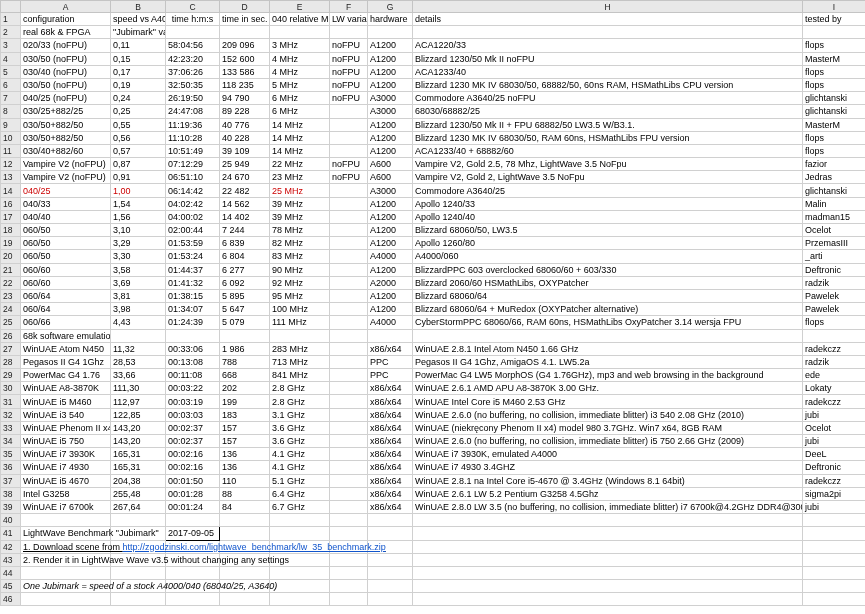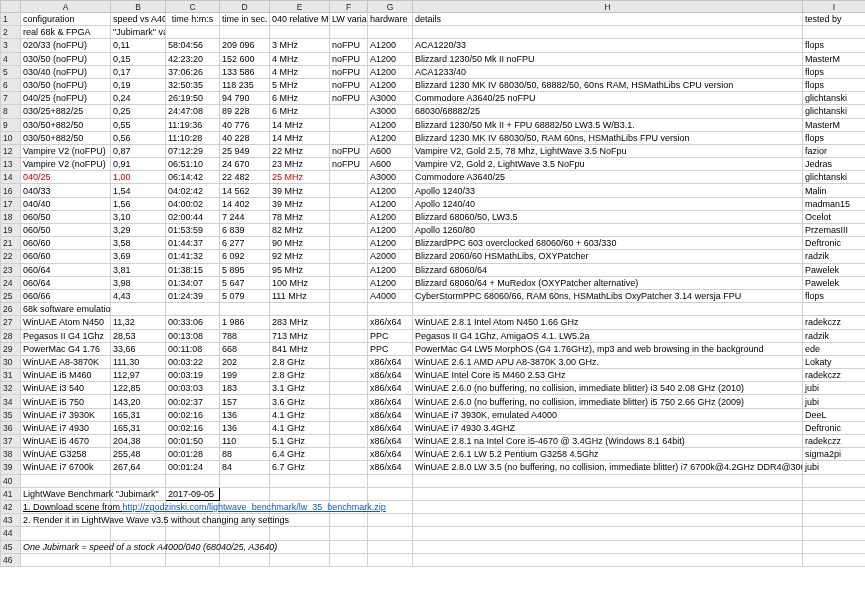--- a/index.html
+++ b/index.html
@@ -212,20 +212,32 @@
           <td class="c-speed">0,56</td>
           <td class="c-hms">11:10:28</td>
           <td class="c-sec">40 228</td>
           <td class="c-mhz">14 MHz</td>
           <td class="c-lw"></td>
           <td class="c-hw">A1200</td>
           <td class="c-det">Blizzard 1230 MK IV 68030/50, RAM 60ns, HSMathLibs FPU version</td>
           <td class="c-test">flops</td>
         </tr>
         <tr>
+          <td class="rownum">11</td>
+          <td class="c-conf">030/40+882/60</td>
+          <td class="c-speed">0,57</td>
+          <td class="c-hms">10:51:49</td>
+          <td class="c-sec">39 109</td>
+          <td class="c-mhz">14 MHz</td>
+          <td class="c-lw"></td>
+          <td class="c-hw">A1200</td>
+          <td class="c-det">ACA1233/40 + 68882/60</td>
+          <td class="c-test">flops</td>
+        </tr>
+        <tr>
           <td class="rownum">12</td>
           <td class="c-conf">Vampire V2 (noFPU)</td>
           <td class="c-speed">0,87</td>
           <td class="c-hms">07:12:29</td>
           <td class="c-sec">25 949</td>
           <td class="c-mhz">22 MHz</td>
           <td class="c-lw">noFPU</td>
           <td class="c-hw">A600</td>
           <td class="c-det">Vampire V2, Gold 2.5, 78 Mhz, LightWave 3.5 NoFpu</td>
           <td class="c-test">fazior</td>
@@ -296,20 +308,32 @@
           <td class="c-speed">3,29</td>
           <td class="c-hms">01:53:59</td>
           <td class="c-sec">6 839</td>
           <td class="c-mhz">82 MHz</td>
           <td class="c-lw"></td>
           <td class="c-hw">A1200</td>
           <td class="c-det">Apollo 1260/80</td>
           <td class="c-test">PrzemasIII</td>
         </tr>
         <tr>
+          <td class="rownum">20</td>
+          <td class="c-conf">060/50</td>
+          <td class="c-speed">3,30</td>
+          <td class="c-hms">01:53:24</td>
+          <td class="c-sec">6 804</td>
+          <td class="c-mhz">83 MHz</td>
+          <td class="c-lw"></td>
+          <td class="c-hw">A4000</td>
+          <td class="c-det">A4000/060</td>
+          <td class="c-test">_arti</td>
+        </tr>
+        <tr>
           <td class="rownum">21</td>
           <td class="c-conf">060/60</td>
           <td class="c-speed">3,58</td>
           <td class="c-hms">01:44:37</td>
           <td class="c-sec">6 277</td>
           <td class="c-mhz">90 MHz</td>
           <td class="c-lw"></td>
           <td class="c-hw">A1200</td>
           <td class="c-det">BlizzardPPC 603 overclocked 68060/60 + 603/330</td>
           <td class="c-test">Deftronic</td>
@@ -440,20 +464,32 @@
           <td class="c-speed">122,85</td>
           <td class="c-hms">00:03:03</td>
           <td class="c-sec">183</td>
           <td class="c-mhz">3.1 GHz</td>
           <td class="c-lw"></td>
           <td class="c-hw">x86/x64</td>
           <td class="c-det">WinUAE 2.6.0 (no buffering, no collision, immediate blitter) i3 540 2.08 GHz (2010)</td>
           <td class="c-test">jubi</td>
         </tr>
         <tr>
+          <td class="rownum">33</td>
+          <td class="c-conf">WinUAE Phenom II x4</td>
+          <td class="c-speed">143,20</td>
+          <td class="c-hms">00:02:37</td>
+          <td class="c-sec">157</td>
+          <td class="c-mhz">3.6 GHz</td>
+          <td class="c-lw"></td>
+          <td class="c-hw">x86/x64</td>
+          <td class="c-det">WinUAE (niekręcony Phenom II x4)  model 980 3.7GHz. Win7 x64, 8GB RAM</td>
+          <td class="c-test">Ocelot</td>
+        </tr>
+        <tr>
           <td class="rownum">34</td>
           <td class="c-conf">WinUAE i5 750</td>
           <td class="c-speed">143,20</td>
           <td class="c-hms">00:02:37</td>
           <td class="c-sec">157</td>
           <td class="c-mhz">3.6 GHz</td>
           <td class="c-lw"></td>
           <td class="c-hw">x86/x64</td>
           <td class="c-det">WinUAE 2.6.0 (no buffering, no collision, immediate blitter) i5 750 2.66 GHz (2009)</td>
           <td class="c-test">jubi</td>
@@ -489,21 +525,21 @@
           <td class="c-hms">00:01:50</td>
           <td class="c-sec">110</td>
           <td class="c-mhz">5.1 GHz</td>
           <td class="c-lw"></td>
           <td class="c-hw">x86/x64</td>
           <td class="c-det">WinUAE 2.8.1 na Intel Core i5-4670 @ 3.4GHz (Windows 8.1 64bit)</td>
           <td class="c-test">radekczz</td>
         </tr>
         <tr>
           <td class="rownum">38</td>
-          <td class="c-conf">WinUAE G3258</td>
+          <td class="c-conf">Intel G3258</td>
           <td class="c-speed">255,48</td>
           <td class="c-hms">00:01:28</td>
           <td class="c-sec">88</td>
           <td class="c-mhz">6.4 GHz</td>
           <td class="c-lw"></td>
           <td class="c-hw">x86/x64</td>
           <td class="c-det">WinUAE 2.6.1 LW 5.2 Pentium G3258 4.5Ghz</td>
           <td class="c-test">sigma2pi</td>
         </tr>
         <tr>

